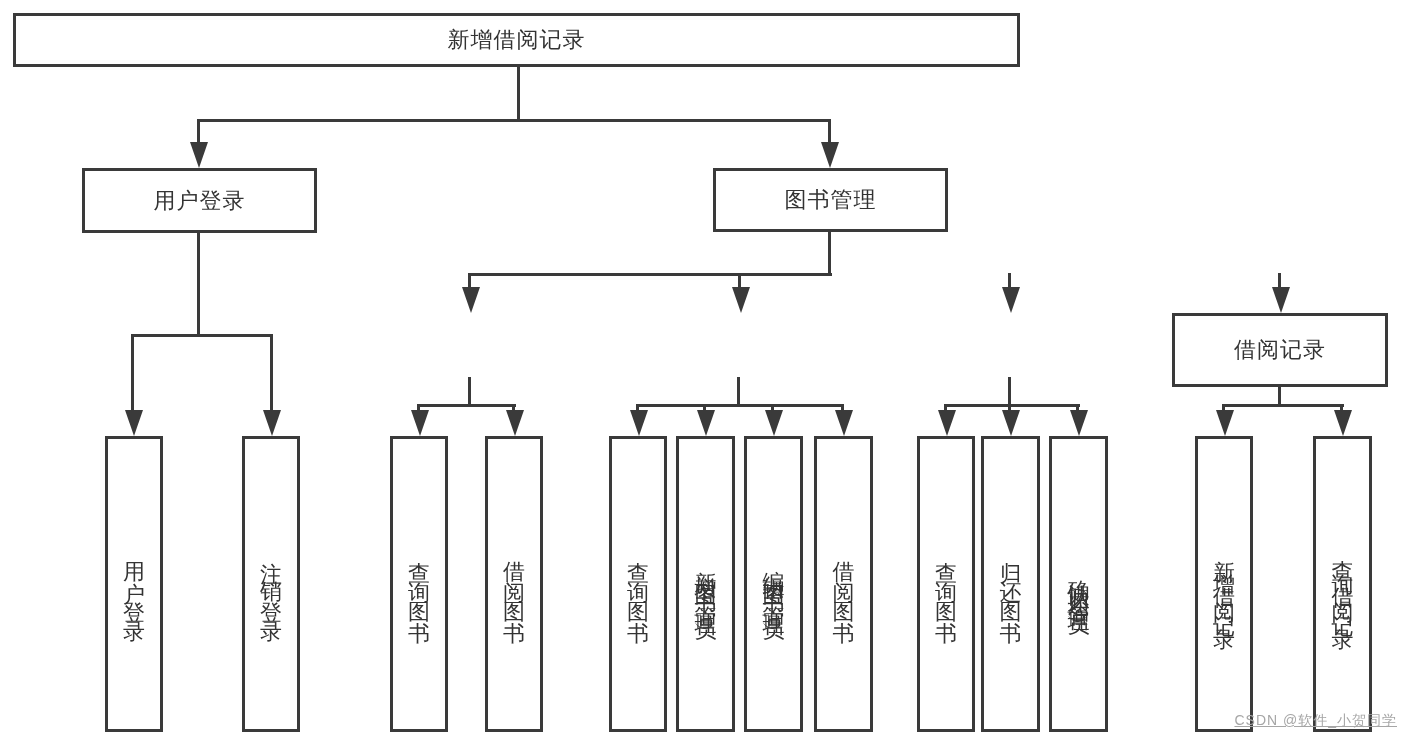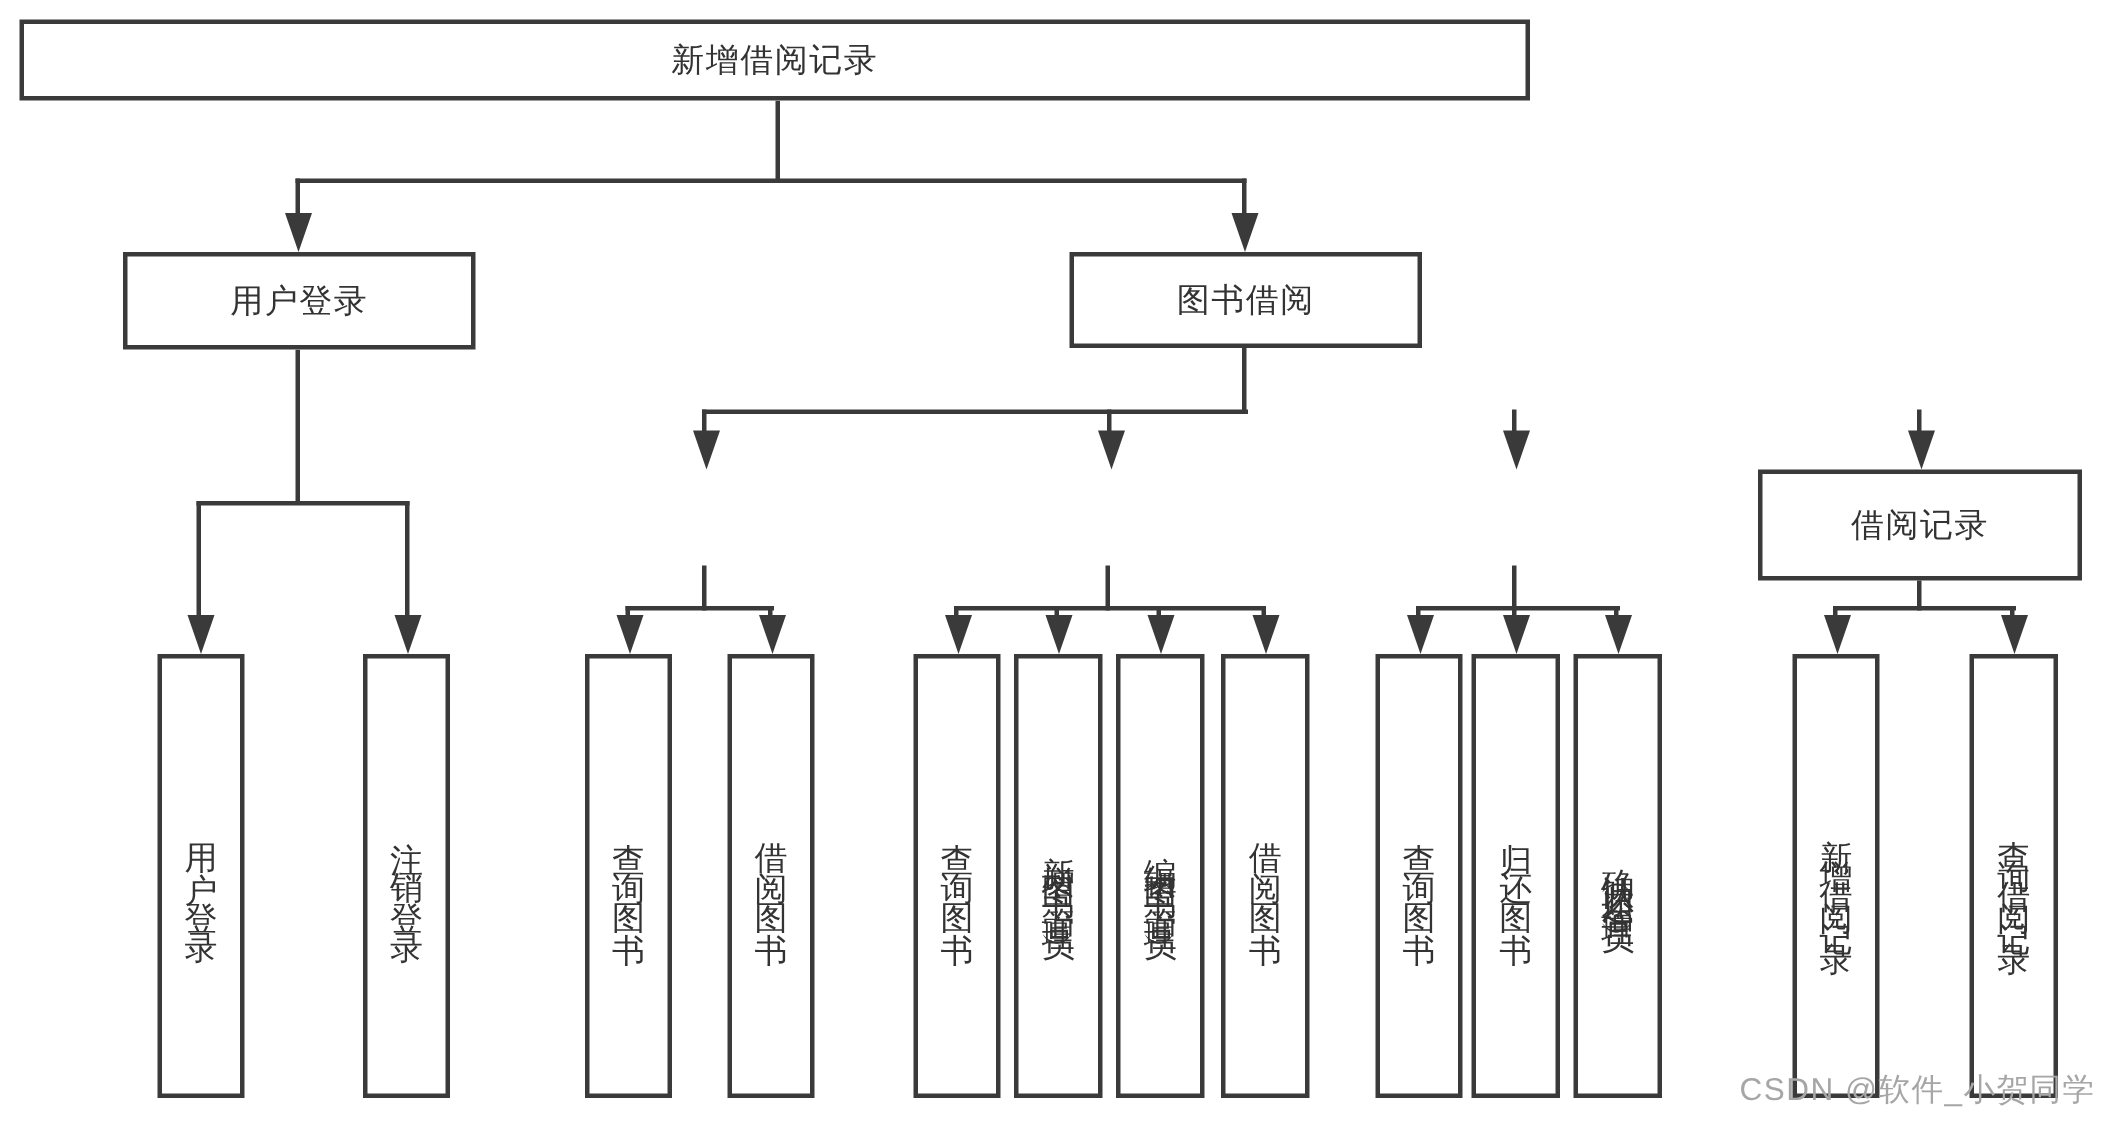--- a/index.html
+++ b/index.html
@@ -45,25 +45,26 @@
     white-space:normal;
   }
   .sp4{letter-spacing:20px;}
   .sp6{letter-spacing:14px;}
   .sp9{letter-spacing:7px;}
   .sp10{letter-spacing:5px;}
   .watermark{
     position:absolute;
     right:8px;
     top:712px;
-    font-size:21px;
+    font-size:14px;
     color:var(--wm);
     letter-spacing:1px;
     z-index:5;
     white-space:nowrap;
+    text-decoration:underline;
   }
 </style>
 </head>
 <body>
 
 <div class="stage">
 
   <i class="ln" style="left:517px;top:67px;width:3px;height:55px;"></i>
   <i class="ln" style="left:197px;top:119px;width:634px;height:3px;"></i>
   <i class="ln" style="left:197px;top:119px;width:3px;height:28px;"></i>
@@ -125,21 +126,21 @@
 
   <div class="node" style="left:13px;top:13px;width:1007px;height:54px;">
     <span>新增借阅记录</span>
   </div>
 
   <div class="node" style="left:82px;top:168px;width:235px;height:65px;">
     <span>用户登录</span>
   </div>
 
   <div class="node" style="left:713px;top:168px;width:235px;height:64px;">
-    <span>图书借阅</span>
+    <span>图书管理</span>
   </div>
 
 
 
 
   <div class="node" style="left:1172px;top:313px;width:216px;height:74px;">
     <span>借阅记录</span>
   </div>
 
   <div class="node vnode sp4" style="left:105px;top:436px;width:58px;height:296px;">

